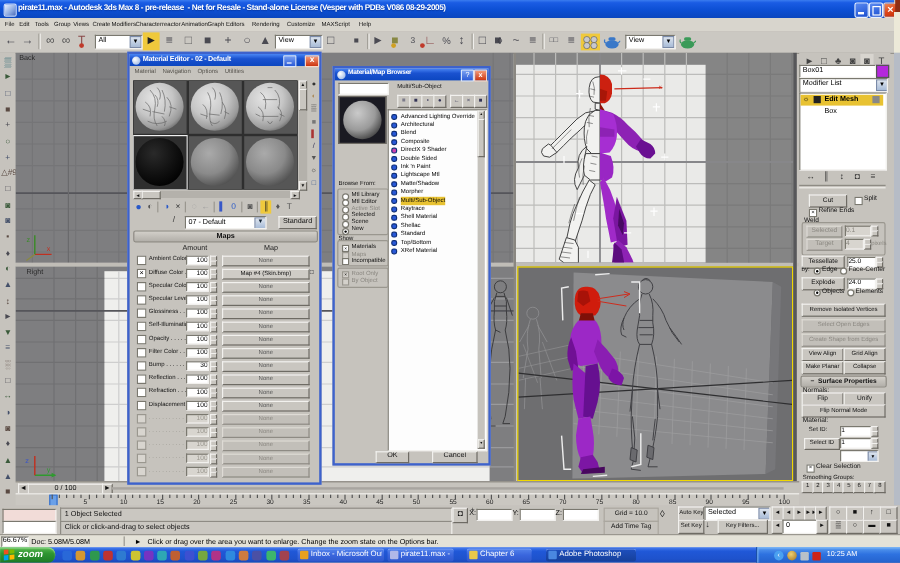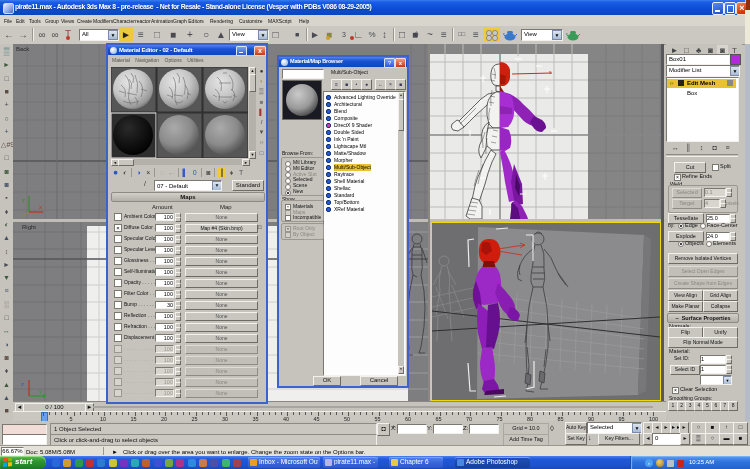--- a/index.html
+++ b/index.html
@@ -1101,21 +1101,21 @@
 <div class="ab" id="taskbar" style="left:0;top:456px;width:750px;height:13px;background:linear-gradient(180deg,#4a80f0 0%,#2058d8 25%,#1e52cc 75%,#1a48b8 100%);">
     <div class="ab" style="left:0;top:0;width:46px;height:13px;background:linear-gradient(180deg,#5aba52 0%,#2f9632 40%,#23852a 80%,#1d7524 100%);border-radius:0 6px 6px 0;box-shadow:inset 0 1px 1px #9ade8e;">
 <svg class="ab" style="left:3px;top:2px;" width="10" height="10">
         <g>
           <rect x="0" y="0" width="4" height="4" fill="#f25022" transform="skewY(-6)"></rect>
           <rect x="5" y="0" width="4" height="4" fill="#7fba00" transform="skewY(-6)"></rect>
           <rect x="0" y="5" width="4" height="4" fill="#00a4ef" transform="skewY(-6)"></rect>
           <rect x="5" y="5" width="4" height="4" fill="#ffb900" transform="skewY(-6)"></rect>
         </g>
       </svg>
-<span style="position:absolute;left:15px;top:1px;font-size:8px;font-weight:bold;font-style:italic;color:#fff;">start</span>
+<span style="position:absolute;left:15px;top:1px;font-size:8px;font-weight:bold;font-style:italic;color:#fff;">zoom</span>
     </div>
     <span style="position:absolute;left:52px;top:3px;width:8px;height:8px;background:#2a6ad8;border-radius:2px;opacity:0.9;"></span>
     <span style="position:absolute;left:63.3px;top:3px;width:8px;height:8px;background:#e8a020;border-radius:2px;opacity:0.9;"></span>
     <span style="position:absolute;left:74.6px;top:3px;width:8px;height:8px;background:#30a040;border-radius:2px;opacity:0.9;"></span>
     <span style="position:absolute;left:85.89999999999999px;top:3px;width:8px;height:8px;background:#d03020;border-radius:2px;opacity:0.9;"></span>
     <span style="position:absolute;left:97.19999999999999px;top:3px;width:8px;height:8px;background:#3080d0;border-radius:2px;opacity:0.9;"></span>
     <span style="position:absolute;left:108.49999999999999px;top:3px;width:8px;height:8px;background:#e0d020;border-radius:2px;opacity:0.9;"></span>
     <span style="position:absolute;left:119.79999999999998px;top:3px;width:8px;height:8px;background:#8030c0;border-radius:2px;opacity:0.9;"></span>
     <span style="position:absolute;left:131.1px;top:3px;width:8px;height:8px;background:#30b0b0;border-radius:2px;opacity:0.9;"></span>
     <span style="position:absolute;left:142.4px;top:3px;width:8px;height:8px;background:#d06020;border-radius:2px;opacity:0.9;"></span>

